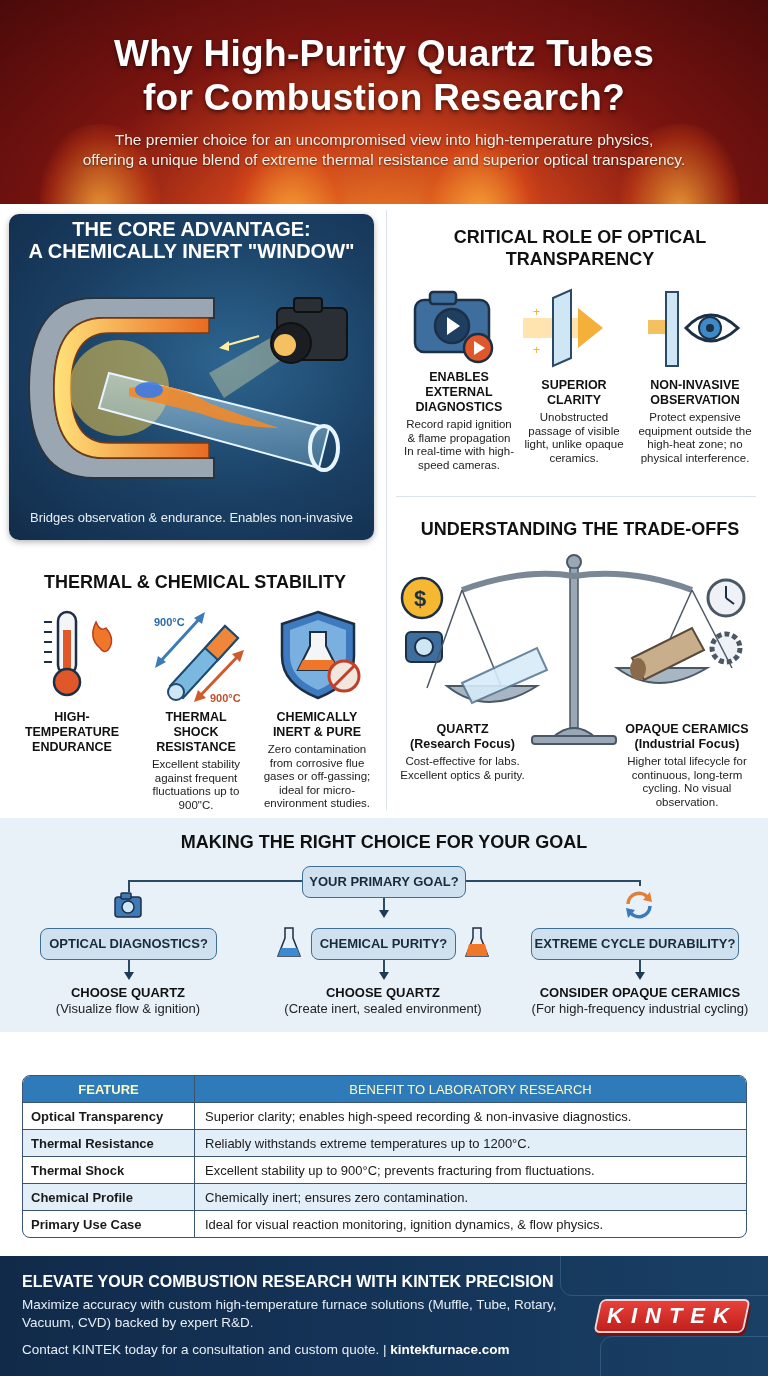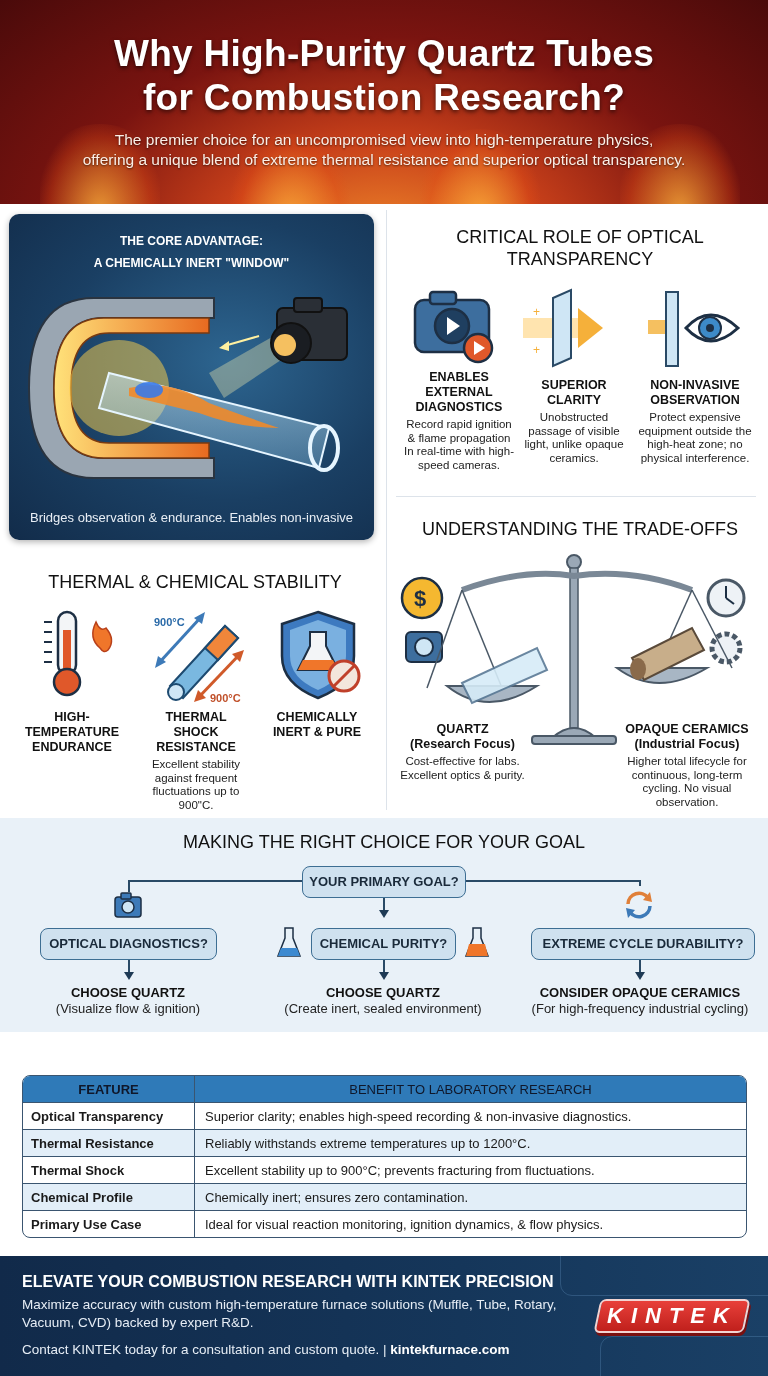--- a/index.html
+++ b/index.html
@@ -3,27 +3,27 @@
 <meta charset="utf-8">
 <style>
   * { box-sizing: border-box; margin: 0; padding: 0; }
   body { width: 768px; height: 1376px; overflow: hidden; background: #ffffff; font-family: "Liberation Sans", "DejaVu Sans", sans-serif; color: #1a1a1a; position: relative; }
   .hero { position: absolute; left: 0; top: 0; width: 768px; height: 204px; background: radial-gradient(ellipse at 50% 120%, #f08a2a 0%, #c8401a 30%, #7a1410 60%, #4a0a0a 100%); text-align: center; overflow: hidden; }
   .hero .flame { position: absolute; bottom: -30px; width: 120px; height: 110px; border-radius: 50% 50% 20% 20%; background: radial-gradient(ellipse at 50% 80%, rgba(255,180,60,0.8), rgba(230,80,20,0.3) 60%, transparent 75%); }
   .hero h1 { position: relative; color: #fff; font-weight: 700; font-size: 37px; line-height: 44px; padding-top: 32px; letter-spacing: 0.3px; text-shadow: 0 2px 4px rgba(0,0,0,0.6); }
   .hero p { position: relative; color: #fbeee6; font-size: 15.5px; line-height: 20px; margin-top: 10px; text-shadow: 0 1px 2px rgba(0,0,0,0.6); }
 
   .core { position: absolute; left: 9px; top: 214px; width: 365px; height: 326px; border-radius: 10px; background: radial-gradient(ellipse at 60% 45%, #2d6590 0%, #1a3f63 55%, #122c4a 100%); box-shadow: 0 2px 6px rgba(0,0,0,0.3); overflow: hidden; }
-  .core h2 { color: #fff; text-align: center; font-size: 12px; line-height: 22px; font-weight: 700; margin-top: 16px; }
+  .core h2 { color: #fff; text-align: center; font-size: 20px; line-height: 22px; font-weight: 700; margin-top: 4px; }
   .core p { position: absolute; left: 0; right: 0; bottom: 14px; color: #e8eef5; text-align: center; font-size: 13px; line-height: 17px; }
 
   .vsep { position: absolute; left: 386px; top: 210px; width: 1px; height: 600px; background: #dde3ea; }
   .hsep { position: absolute; left: 396px; top: 496px; width: 360px; height: 1px; background: #dde3ea; }
 
-  .sec-title { position: absolute; text-align: center; font-weight: 400; color: #111; }
+  .sec-title { position: absolute; text-align: center; font-weight: 700; color: #111; }
   .opt-title { left: 392px; width: 376px; top: 226px; font-size: 18px; line-height: 22px; }
   .feat { position: absolute; text-align: center; }
   .feat .ft { font-weight: 700; font-size: 12.5px; line-height: 15px; color: #111; }
   .feat .fd { font-size: 11.5px; line-height: 13.5px; color: #222; margin-top: 3px; }
 
   .therm-title { left: 0; width: 390px; top: 571px; font-size: 18px; line-height: 22px; }
   .trade-title { left: 392px; width: 376px; top: 518px; font-size: 18px; line-height: 22px; }
 
   .choice-bg { position: absolute; left: 0; top: 818px; width: 768px; height: 214px; background: #e9f1f8; }
   .choice-title { left: 0; width: 768px; top: 831px; font-size: 18px; line-height: 22px; }
@@ -34,21 +34,21 @@
   .outcome .ot { font-weight: 700; font-size: 13px; line-height: 16px; color: #111; }
   .outcome .od { font-size: 13px; line-height: 16px; color: #222; }
 
   .table-title { left: 0; width: 768px; top: 1074px; font-size: 18px; line-height: 22px; }
   .tbl { position: absolute; left: 22px; top: 1075px; width: 725px; border: 1.5px solid #3a5570; border-radius: 8px; overflow: hidden; border-collapse: separate; }
   .tbl .row { display: flex; height: 27px; border-top: 1px solid #3a5570; }
   .tbl .row.head { background: #2f7ab8; border-top: none; height: 26px; }
   .tbl .row.alt { background: #e2eef8; }
   .tbl .c1 { width: 172px; border-right: 1px solid #3a5570; padding-left: 8px; display: flex; align-items: center; font-weight: 700; font-size: 13px; }
   .tbl .c2 { flex: 1; padding-left: 10px; display: flex; align-items: center; font-size: 13px; }
-  .tbl .head .c1, .tbl .head .c2 { color: #0f172a; justify-content: center; padding-left: 0; font-size: 13px; }
+  .tbl .head .c1, .tbl .head .c2 { color: #fef9c3; justify-content: center; padding-left: 0; font-size: 13px; }
 
   .footer { position: absolute; left: 0; top: 1256px; width: 768px; height: 120px; background: linear-gradient(90deg, #112a4a 0%, #15365a 60%, #1a4066 100%); overflow: hidden; }
   .footer h3 { position: absolute; left: 22px; top: 17px; color: #fff; font-size: 16px; font-weight: 700; }
   .footer .fp { position: absolute; left: 22px; top: 40px; width: 560px; color: #e6edf5; font-size: 13.5px; line-height: 18px; }
   .footer .fc { position: absolute; left: 22px; top: 86px; color: #e6edf5; font-size: 13.5px; }
   .footer .fc b { color: #fff; }
   .logo { position: absolute; left: 597px; top: 43px; width: 150px; height: 34px; background: linear-gradient(#e8403a, #c0201c); border: 2px solid #f3d4d2; border-radius: 6px; transform: skewX(-12deg); box-shadow: 2px 3px 0 #7a1010; display: flex; align-items: center; justify-content: center; }
   .logo span { color: #fff; font-weight: 700; font-style: italic; font-size: 22px; letter-spacing: 8px; transform: skewX(12deg); }
   .circuit { position: absolute; border: 1px solid rgba(120,170,220,0.25); border-radius: 12px; }
 </style>
@@ -189,20 +189,21 @@
 
 <div class="feat" style="left:8px;top:710px;width:128px">
   <div class="ft">HIGH-TEMPERATURE ENDURANCE</div>
 </div>
 <div class="feat" style="left:142px;top:710px;width:108px">
   <div class="ft">THERMAL SHOCK RESISTANCE</div>
   <div class="fd">Excellent stability against frequent fluctuations up to 900"C.</div>
 </div>
 <div class="feat" style="left:262px;top:710px;width:110px">
   <div class="ft">CHEMICALLY INERT &amp; PURE</div>
+  <div class="fd">Zero contamination from corrosive flue gases or off-gassing; ideal for micro-environment studies.</div>
 </div>
 
 <div class="sec-title trade-title">UNDERSTANDING THE TRADE-OFFS</div>
 <svg width="376" height="210" viewBox="0 0 376 210" style="position:absolute;left:392px;top:548px">
   <circle cx="30" cy="50" r="20" fill="#f5b830" stroke="#1d2f44" stroke-width="2.5"></circle>
   <text x="22" y="58" font-size="22" font-weight="700" fill="#1d2f44" font-family="Liberation Sans, sans-serif">$</text>
   <rect x="14" y="84" width="36" height="30" rx="5" fill="#3d6e9e" stroke="#1d2f44" stroke-width="2"></rect>
   <circle cx="32" cy="99" r="9" fill="#cfe6f5" stroke="#1d2f44" stroke-width="2"></circle>
   <circle cx="334" cy="50" r="18" fill="#eef2f6" stroke="#4a5866" stroke-width="3"></circle>
   <line x1="334" y1="50" x2="334" y2="38" stroke="#1d2f44" stroke-width="2"></line>
@@ -259,21 +260,21 @@
 </svg>
 <svg width="34" height="34" viewBox="0 0 34 34" style="position:absolute;left:622px;top:888px">
   <path d="M6 16 A11 11 0 0 1 26 10" fill="none" stroke="#e0803a" stroke-width="3.5"></path>
   <polygon points="28,4 30,14 21,12" fill="#e0803a"></polygon>
   <path d="M28 18 A11 11 0 0 1 8 24" fill="none" stroke="#3d7ab8" stroke-width="3.5"></path>
   <polygon points="6,30 4,20 13,22" fill="#3d7ab8"></polygon>
 </svg>
 
 <div class="pill" style="left:40px;top:928px;width:177px">OPTICAL DIAGNOSTICS?</div>
 <div class="pill" style="left:311px;top:928px;width:145px">CHEMICAL PURITY?</div>
-<div class="pill" style="left:531px;top:928px;width:224px">EXTREME CYCLE DURABILITY?</div>
+<div class="pill" style="left:531px;top:928px;width:208px">EXTREME CYCLE DURABILITY?</div>
 
 <div class="line" style="left:128px;top:960px;width:1.5px;height:16px"></div>
 <div class="arrowhead" style="left:124px;top:972px"></div>
 <div class="line" style="left:383px;top:960px;width:1.5px;height:16px"></div>
 <div class="arrowhead" style="left:379px;top:972px"></div>
 <div class="line" style="left:639px;top:960px;width:1.5px;height:16px"></div>
 <div class="arrowhead" style="left:635px;top:972px"></div>
 
 <div class="outcome" style="left:28px;top:985px;width:200px">
   <div class="ot">CHOOSE QUARTZ</div>

